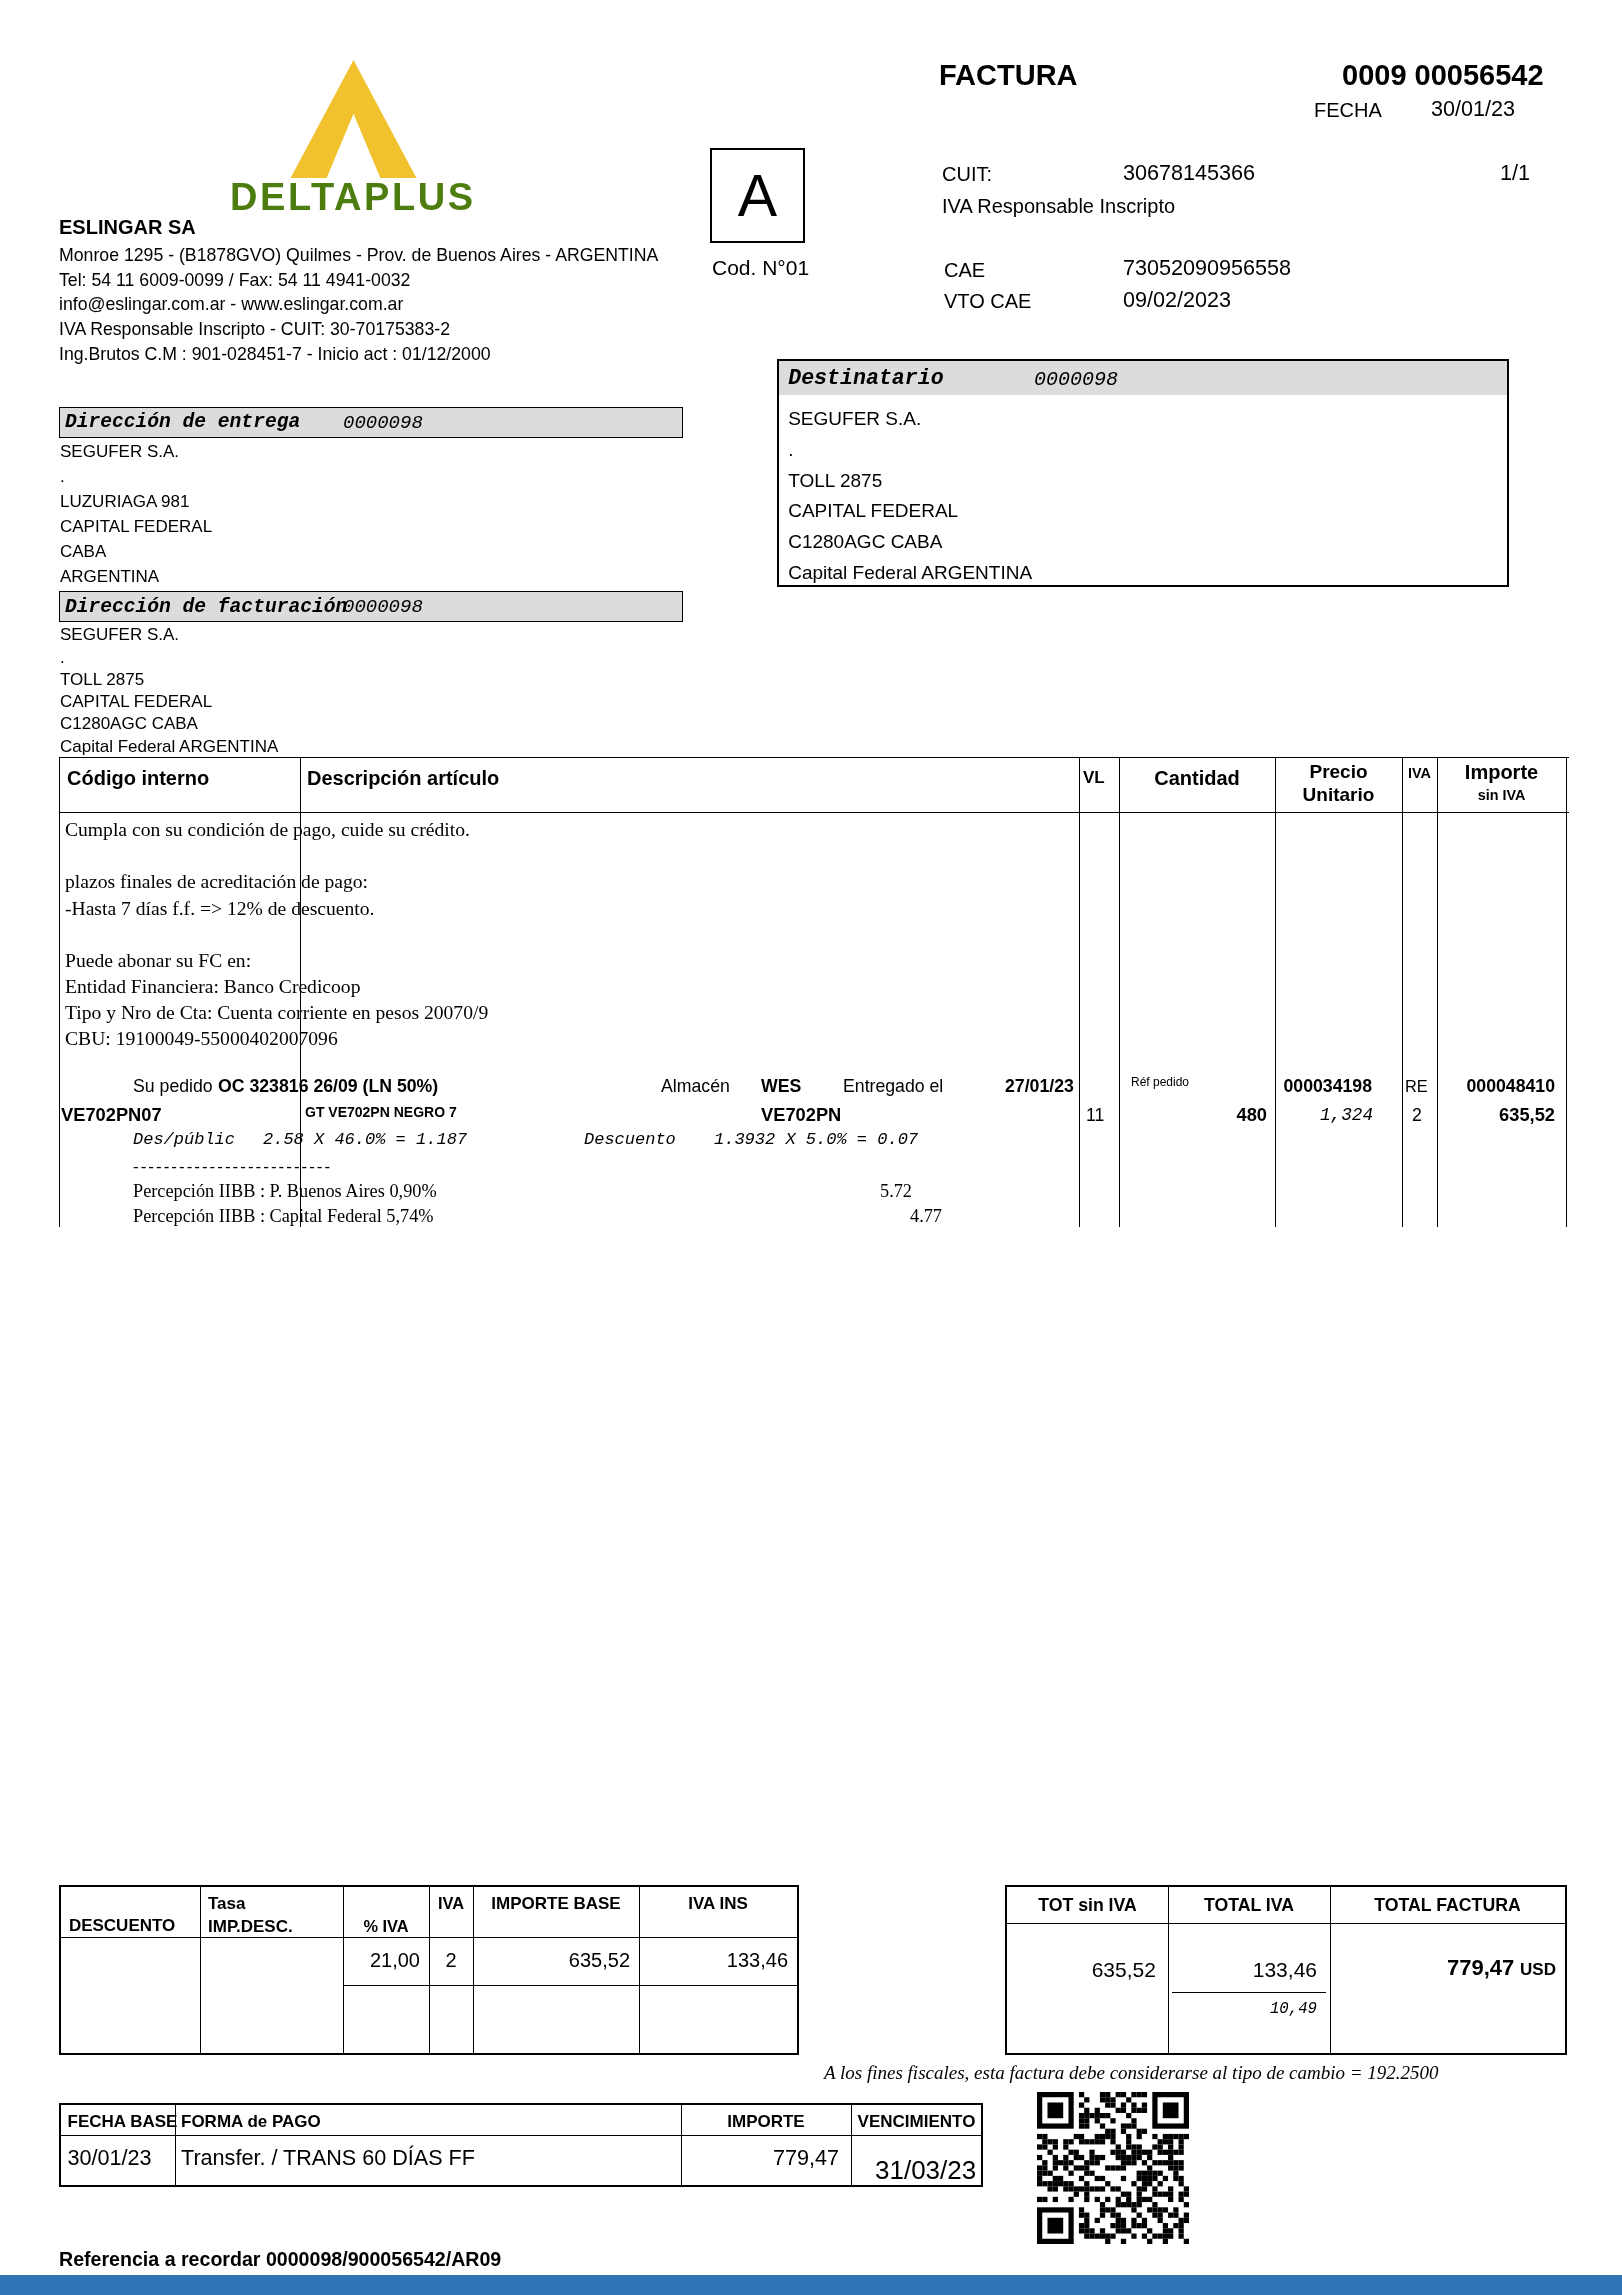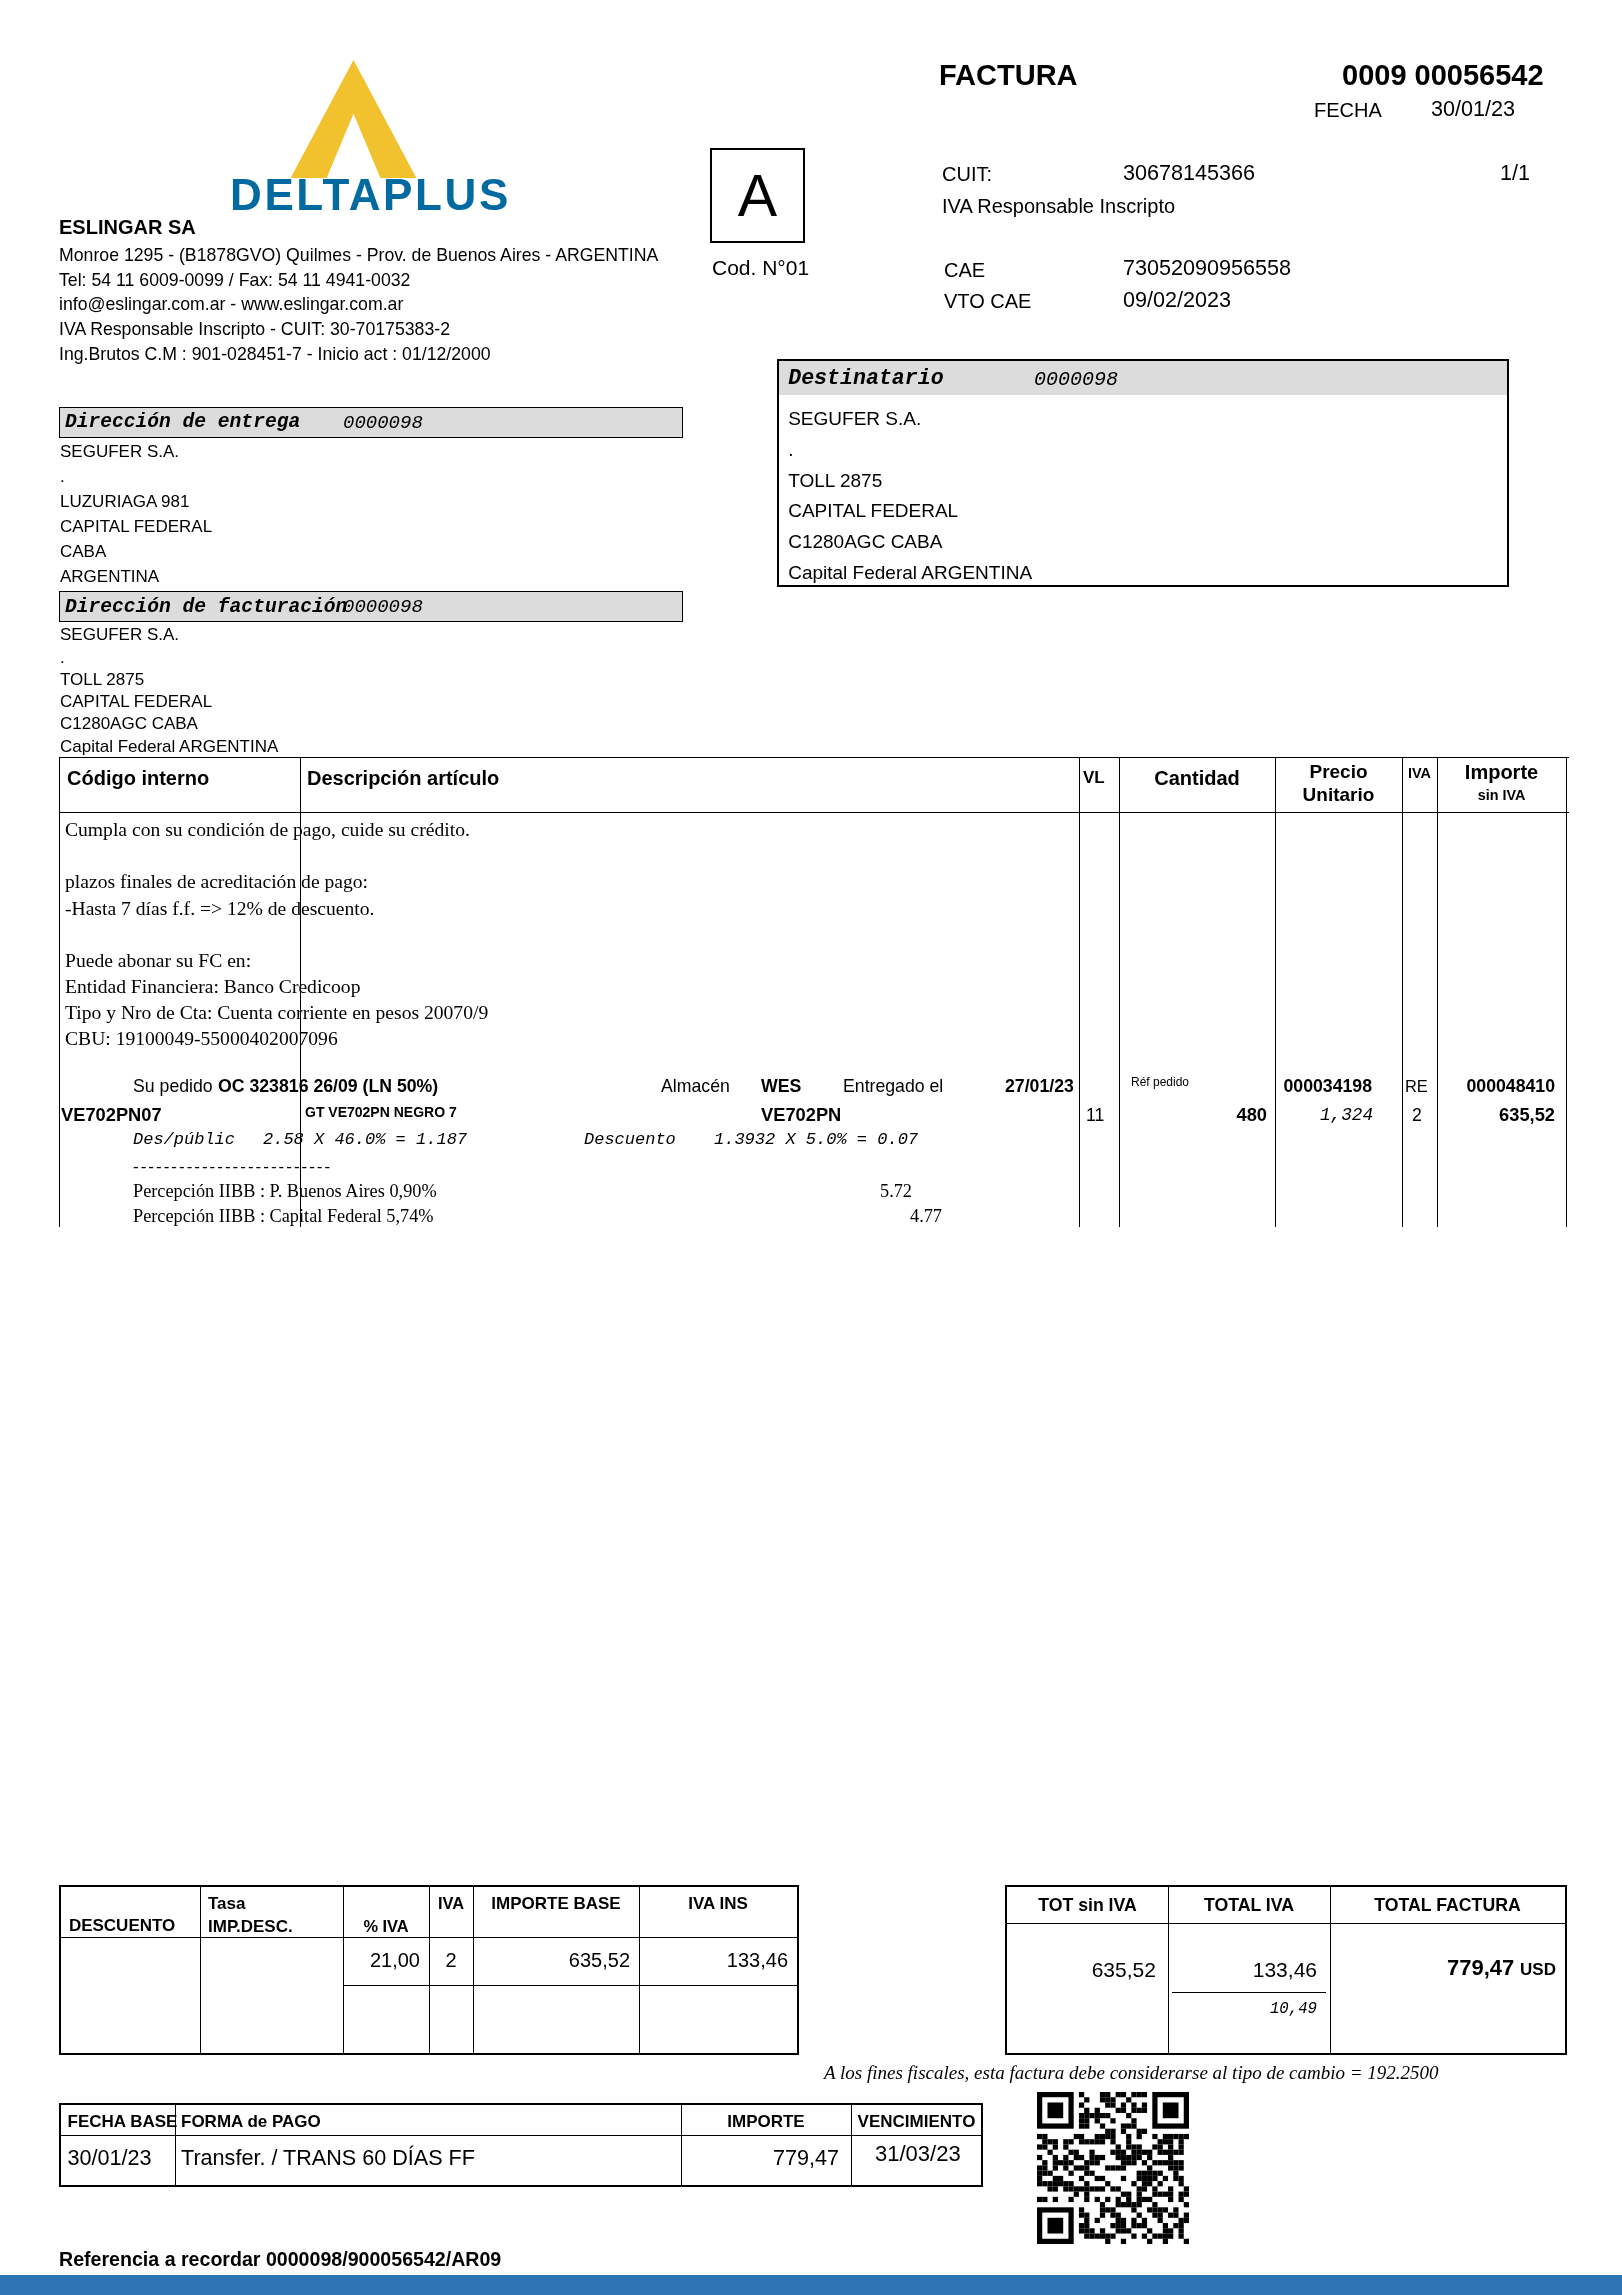--- a/index.html
+++ b/index.html
@@ -23,21 +23,21 @@
 <body>
 
 <div class="page">
 
   <div class="t" style="left:288px;top:56px;width:131px;height:126px">
     <svg width="131" height="126" viewBox="0 0 200 192">
       <polygon points="100,6 196,186 4,186" fill="#F2C12E"></polygon>
       <polygon points="100,88 141,186 59,186" fill="#ffffff"></polygon>
     </svg>
   </div>
-  <div class="t b" style="left:230px;top:170px;font-size:44px;letter-spacing:2.6px;color:#0369a1">DELTAPLUS</div>
+  <div class="t b" style="left:230px;top:176px;font-size:38px;letter-spacing:2.6px;color:#4d7c0f">DELTAPLUS</div>
 
   <div class="t b" style="left:59px;top:216px;font-size:20px">ESLINGAR SA</div>
   <div class="t" style="left:59px;top:245px;font-size:17.7px">Monroe 1295 - (B1878GVO) Quilmes - Prov. de  Buenos Aires - ARGENTINA</div>
   <div class="t" style="left:59px;top:270px;font-size:17.7px">Tel: 54 11 6009-0099 / Fax: 54 11 4941-0032</div>
   <div class="t" style="left:59px;top:294px;font-size:17.7px">info@eslingar.com.ar - www.eslingar.com.ar</div>
   <div class="t" style="left:59px;top:319px;font-size:17.7px">IVA Responsable Inscripto - CUIT: 30-70175383-2</div>
   <div class="t" style="left:59px;top:344px;font-size:17.7px">Ing.Brutos C.M : 901-028451-7 - Inicio act : 01/12/2000</div>
 
   <div class="box" style="left:710px;top:148px;width:95px;height:95px;border-width:2.6px">
     <div style="width:100%;height:100%;display:flex;align-items:center;justify-content:center;font-size:59px">A</div>
@@ -196,21 +196,21 @@
     <div class="vln" style="left:620px;top:0;height:80px"></div>
     <div class="vln" style="left:790px;top:0;height:80px"></div>
     <div class="hln" style="left:0;top:30px;width:920px"></div>
     <div class="t b" style="left:6.5px;top:6.5px;font-size:17px">FECHA BASE</div>
     <div class="t b" style="left:120px;top:6.5px;font-size:17px">FORMA de PAGO</div>
     <div class="t b ctr" style="left:620px;top:6.5px;width:170px;font-size:17px">IMPORTE</div>
     <div class="t b ctr" style="left:790px;top:6.5px;width:131px;font-size:17px">VENCIMIENTO</div>
     <div class="t" style="left:6.5px;top:41px;font-size:21.6px">30/01/23</div>
     <div class="t" style="left:120px;top:41px;font-size:21.6px">Transfer. / TRANS 60 DÍAS FF</div>
     <div class="t rt" style="left:620px;top:41px;width:158px;font-size:21.6px">779,47</div>
-    <div class="t" style="left:814px;top:36px;font-size:22px">31/03/23</div>
+    <div class="t" style="left:814px;top:51px;font-size:26px">31/03/23</div>
   </div>
 
   <div class="t" style="left:1037px;top:2092px;width:152px;height:152px"><svg width="152" height="152" viewBox="0 0 232 232">
         <rect x="0" y="0" width="232" height="232" fill="#ffffff"></rect>
         <rect x="64" y="0" width="8" height="8" fill="#000000"></rect>
         <rect x="96" y="0" width="8" height="8" fill="#000000"></rect>
         <rect x="104" y="0" width="8" height="8" fill="#000000"></rect>
         <rect x="120" y="0" width="8" height="8" fill="#000000"></rect>
         <rect x="128" y="0" width="8" height="8" fill="#000000"></rect>
         <rect x="144" y="0" width="8" height="8" fill="#000000"></rect>

